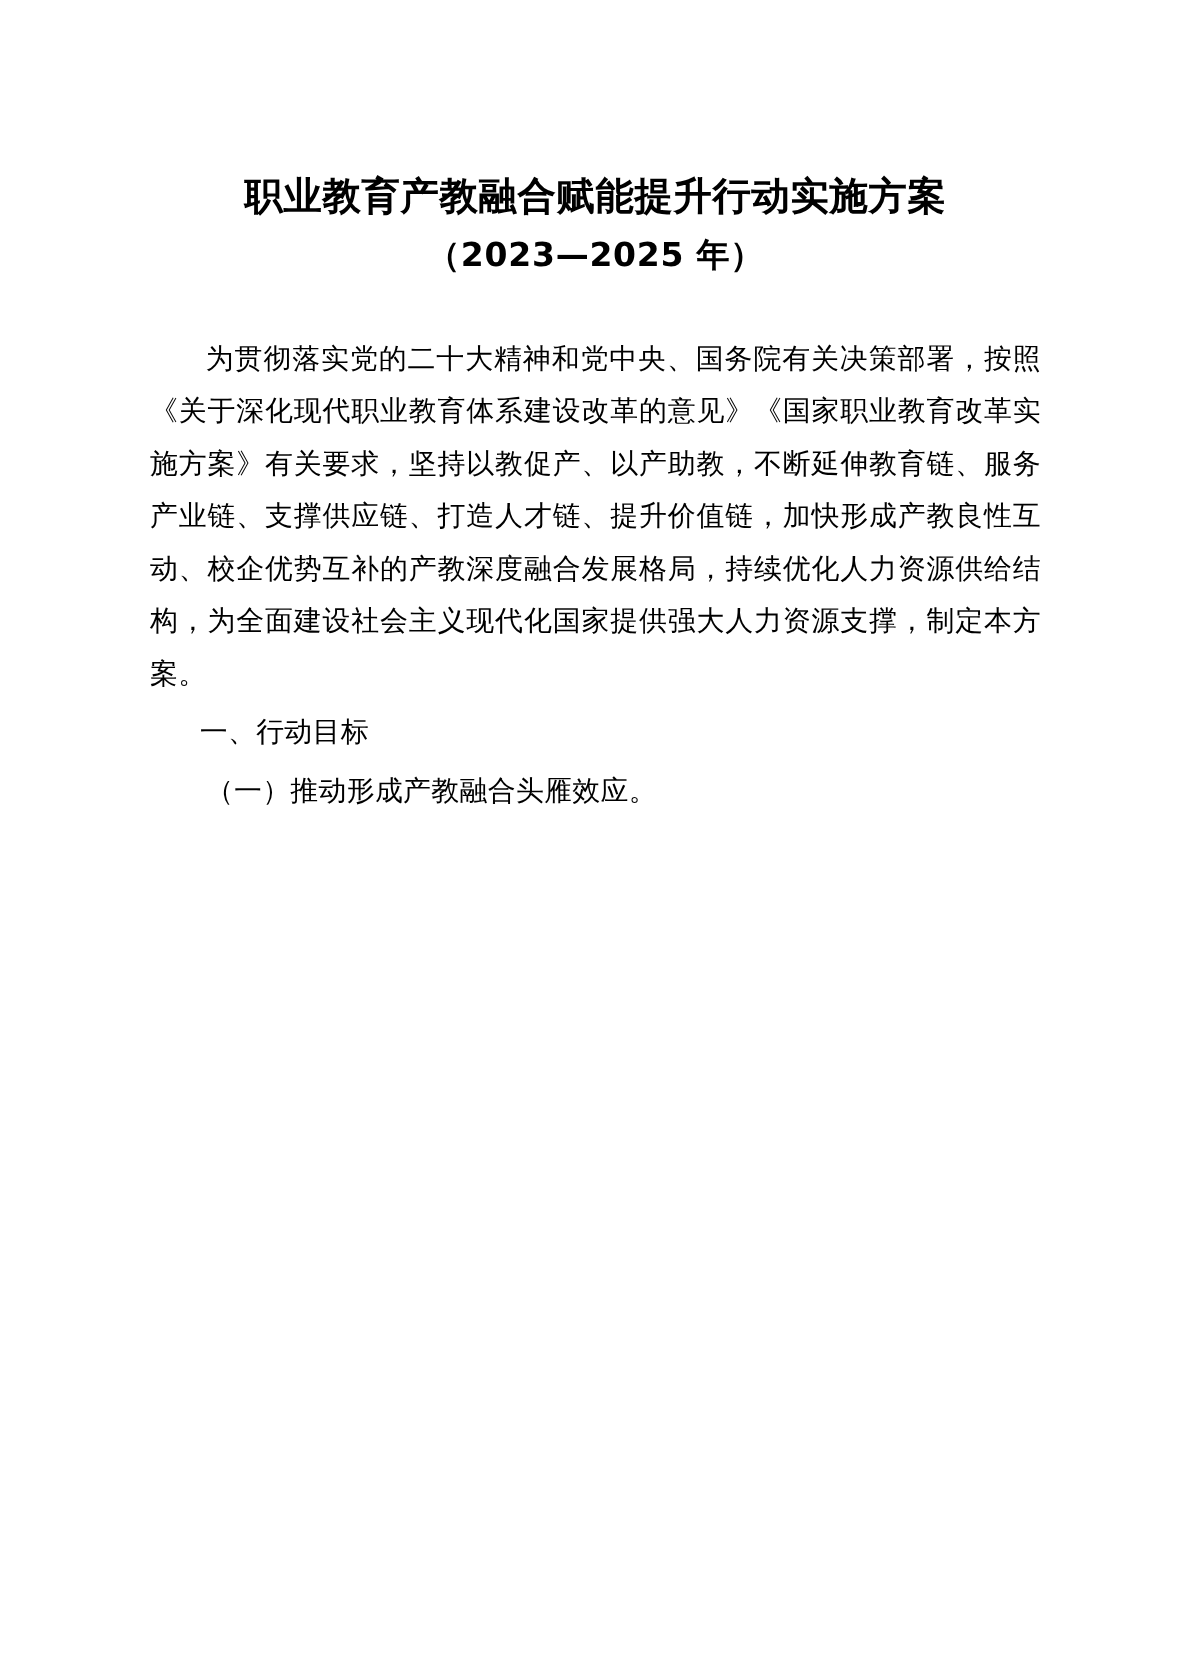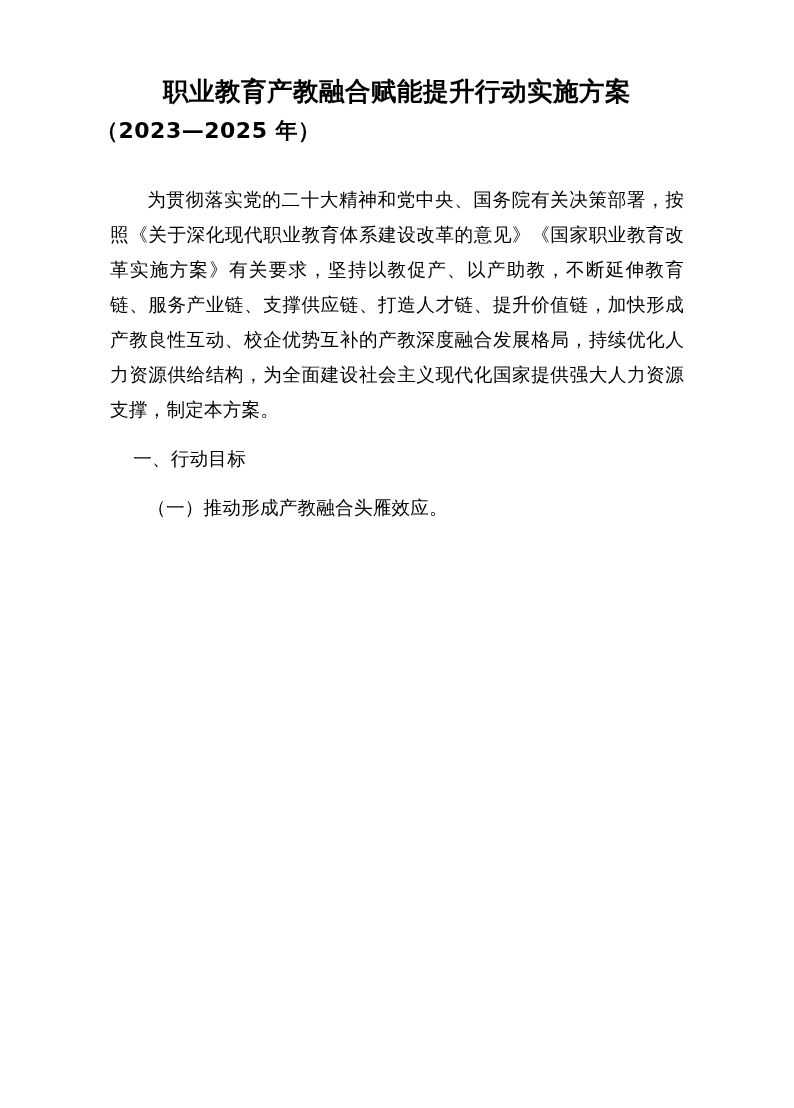--- a/index.html
+++ b/index.html
@@ -11,51 +11,51 @@
     width: 794px;
     height: 1108px;
     font-family: "DejaVu Serif", "Liberation Serif", serif;
     color: #000000;
     overflow: hidden;
   }
   .page {
     width: 794px;
     height: 1108px;
     box-sizing: border-box;
-    padding: 74px 96px 60px 96px;
+    padding: 114px 96px 60px 96px;
     position: relative;
   }
   .doc-title {
     font-family: "DejaVu Sans", "Liberation Sans", sans-serif;
     font-weight: bold;
     font-size: 25.5px;
     line-height: 1.35;
     text-align: center;
     letter-spacing: 0.5px;
     margin: 0;
   }
   .doc-subtitle {
     font-family: "DejaVu Sans", "Liberation Sans", sans-serif;
     font-weight: bold;
     font-size: 22px;
     line-height: 1.5;
-    text-align: left;
+    text-align: center;
     letter-spacing: 0.5px;
     margin: 6px 0 0 0;
   }
   .body-block {
     margin-top: 36px;
   }
   p.para {
     font-size: 18.6px;
     line-height: 1.88;
     text-align: justify;
     text-justify: inter-ideograph;
     text-align-last: left;
-    margin: 14px;
+    margin: 4px;
     letter-spacing: 0.2px;
     text-indent: 2em;
   }
   h2.section-heading {
     font-family: "DejaVu Sans", "Liberation Sans", sans-serif;
     font-weight: normal;
     font-size: 18.6px;
     line-height: 1.88;
     margin: 0;
     text-indent: 2em;

